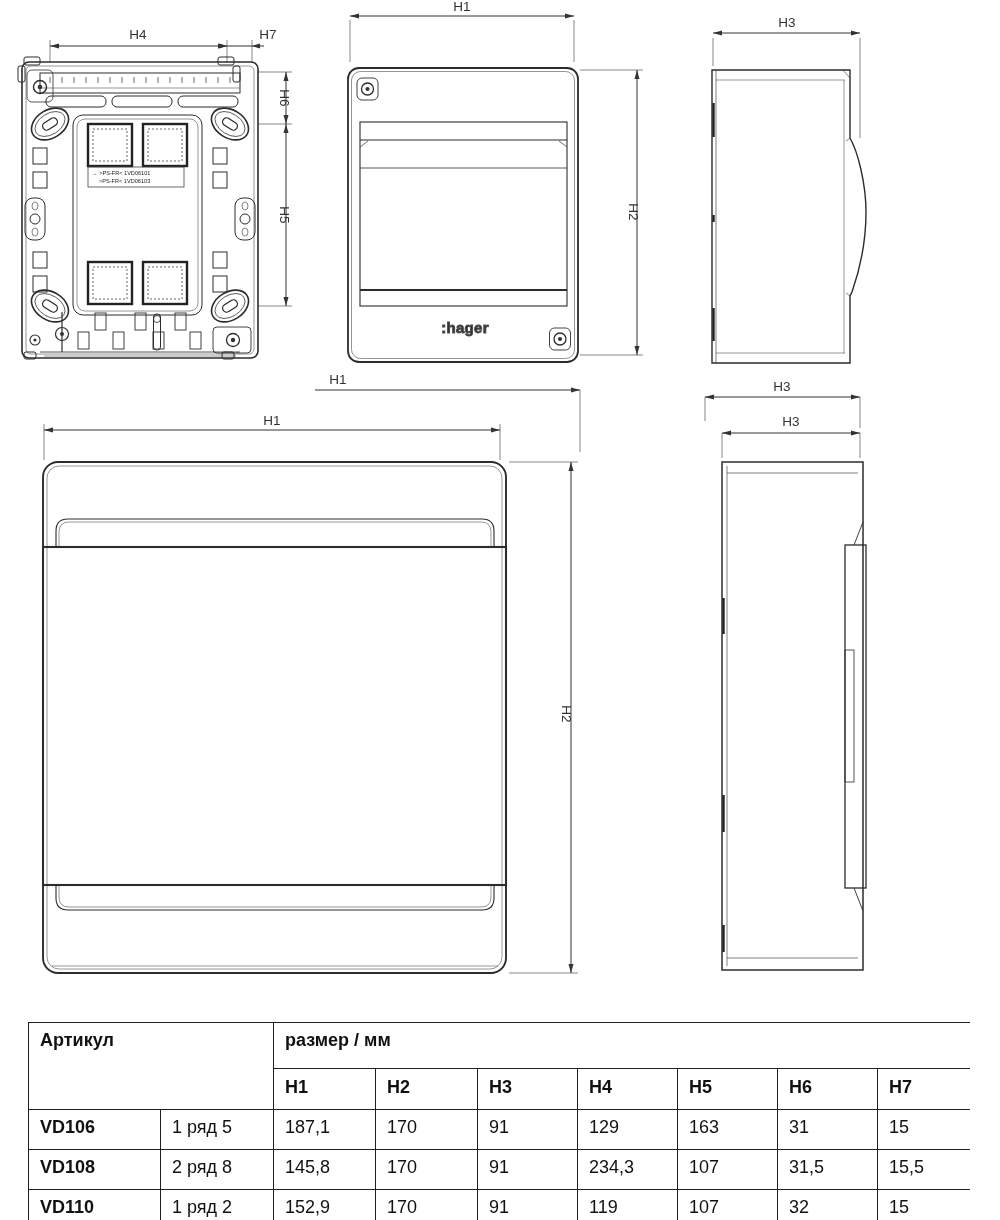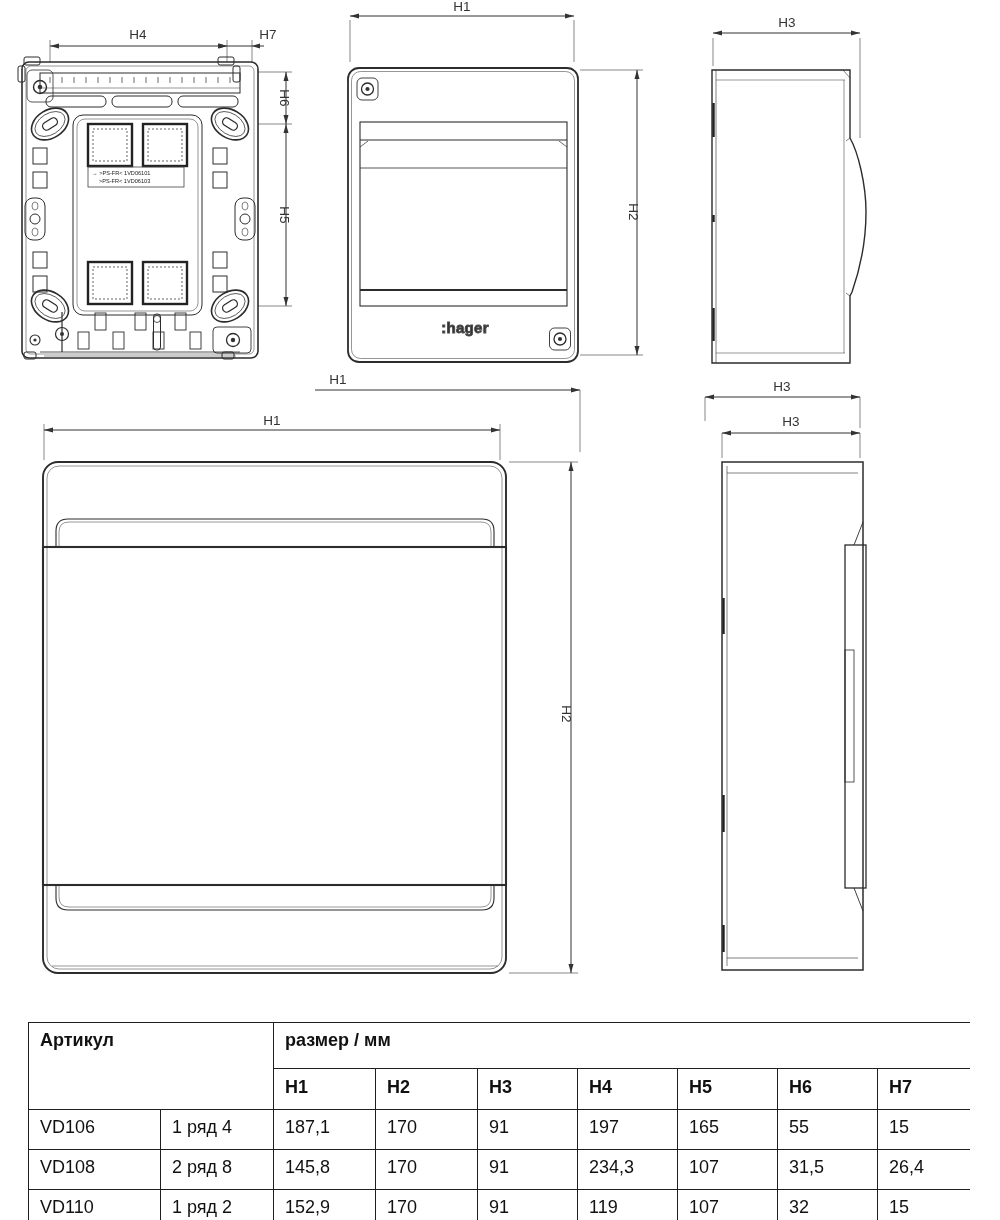--- a/index.html
+++ b/index.html
@@ -12,21 +12,21 @@
   .logolbl{font-size:15px;font-weight:bold;letter-spacing:.3px;}
   
   #tablewrap{position:absolute;left:28px;top:1022px;width:942px;height:198px;overflow:hidden;}
   table.dim{border-collapse:collapse;table-layout:fixed;width:942px;font-size:18px;color:#111;}
   table.dim th, table.dim td{border:1.8px solid #1f1f1f;padding:0 0 4px 11px;text-align:left;
         overflow:hidden;white-space:nowrap;}
   table.dim th{font-weight:bold;}
   tr.hrow1 th{height:34px;vertical-align:top;padding-top:7px;}
   tr.hrow2 th{height:36px;vertical-align:middle;}
   tr.drow td{height:35px;vertical-align:middle;}
-  td.art{font-weight:normal;}
+  td.art{font-weight:bold;}
 </style>
 </head>
 <body>
 
 <div id="page">
 
   <svg width="0" height="0" style="position:absolute">
     <defs>
       <marker id="ah" viewBox="0 0 10 6" refX="9.5" refY="3" markerWidth="10" markerHeight="6" markerUnits="userSpaceOnUse" orient="auto-start-reverse">
         <path d="M0.5,0.5 L9.5,3 L0.5,5.5 z" fill="#333"></path>
@@ -291,39 +291,39 @@
         <th>H1</th>
         <th>H2</th>
         <th>H3</th>
         <th>H4</th>
         <th>H5</th>
         <th>H6</th>
         <th>H7</th>
       </tr>
       <tr class="drow">
         <td class="art">VD106</td>
-        <td>1 ряд 4</td>
+        <td>1 ряд 5</td>
         <td>187,1</td>
         <td>170</td>
         <td>91</td>
-        <td>197</td>
-        <td>165</td>
-        <td>55</td>
+        <td>129</td>
+        <td>163</td>
+        <td>31</td>
         <td>15</td>
       </tr>
       <tr class="drow">
         <td class="art">VD108</td>
         <td>2 ряд 8</td>
         <td>145,8</td>
         <td>170</td>
         <td>91</td>
         <td>234,3</td>
         <td>107</td>
         <td>31,5</td>
-        <td>26,4</td>
+        <td>15,5</td>
       </tr>
       <tr class="drow">
         <td class="art">VD110</td>
         <td>1 ряд 2</td>
         <td>152,9</td>
         <td>170</td>
         <td>91</td>
         <td>119</td>
         <td>107</td>
         <td>32</td>

